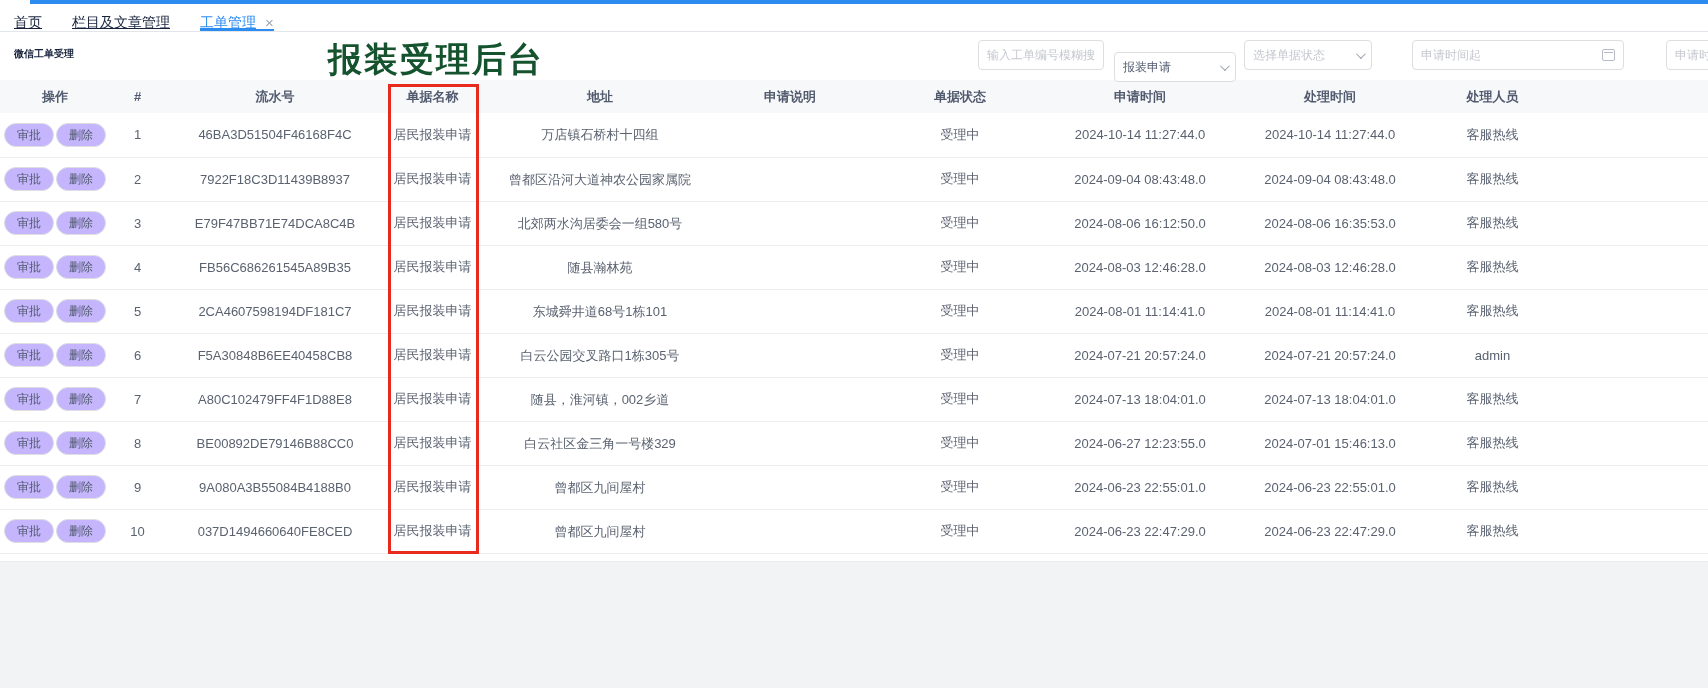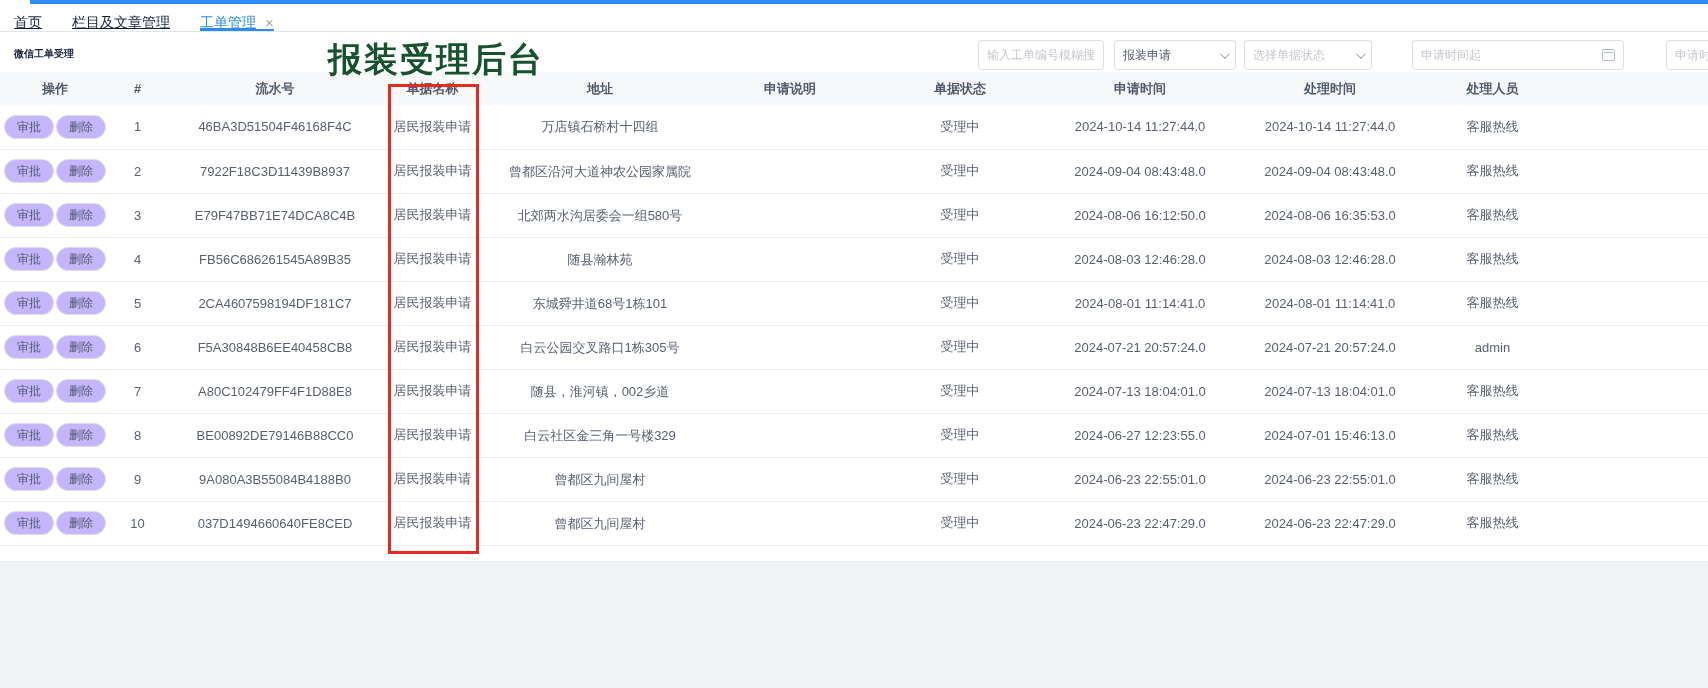--- a/index.html
+++ b/index.html
@@ -38,42 +38,42 @@
   }
 
   
   .filters { position: absolute; top: 40px; left: 978px; height: 30px; display: flex; z-index: 4; }
   .f-box {
     height: 30px; border: 1px solid #dcdee2; border-radius: 4px; background: #fff;
     display: flex; align-items: center; padding: 0 8px; font-size: 12px; color: #515a6e;
   }
   .f-input { width: 126px; margin-right: 10px; outline: none; }
   .f-input::placeholder { color: #c5c8ce; }
-  .f-select1 { width: 122px; margin-right: 8px; }
+  .f-select1 { width: 122px; margin-right: 8px; margin-top: 12px; }
   .f-select2 { width: 128px; }
   .f-date1 { width: 212px; margin-left: 40px; }
   .f-date2 { width: 200px; margin-left: 42px; }
   .ph { color: #c5c8ce; }
   .chev {
     margin-left: auto; width: 7px; height: 7px;
     border-right: 1px solid #9aa1ad; border-bottom: 1px solid #9aa1ad;
     transform: rotate(45deg) translateY(-2px);
   }
   .cal {
     margin-left: auto; width: 13px; height: 12px;
     border: 1px solid #b6bcc6; border-radius: 2px; position: relative;
   }
   .cal::before {
     content: ""; position: absolute; left: 1px; right: 1px; top: 2px;
     height: 1px; background: #b6bcc6;
   }
 
   
   table.grid {
-    position: absolute; top: 72px; left: 0; width: 1708px;
+    position: absolute; top: 80px; left: 0; width: 1708px;
     border-collapse: collapse; table-layout: fixed; font-size: 13px; z-index: 1;
   }
   table.grid th {
     background: #f7f8fa; height: 33px; font-weight: bold; color: #515a6e;
     text-align: center; font-size: 13px; white-space: nowrap;
   }
   table.grid td {
     height: 44px; text-align: center; color: #5a6270;
     border-bottom: 1px solid #ebedf0; background: #fff; white-space: nowrap;
   }

